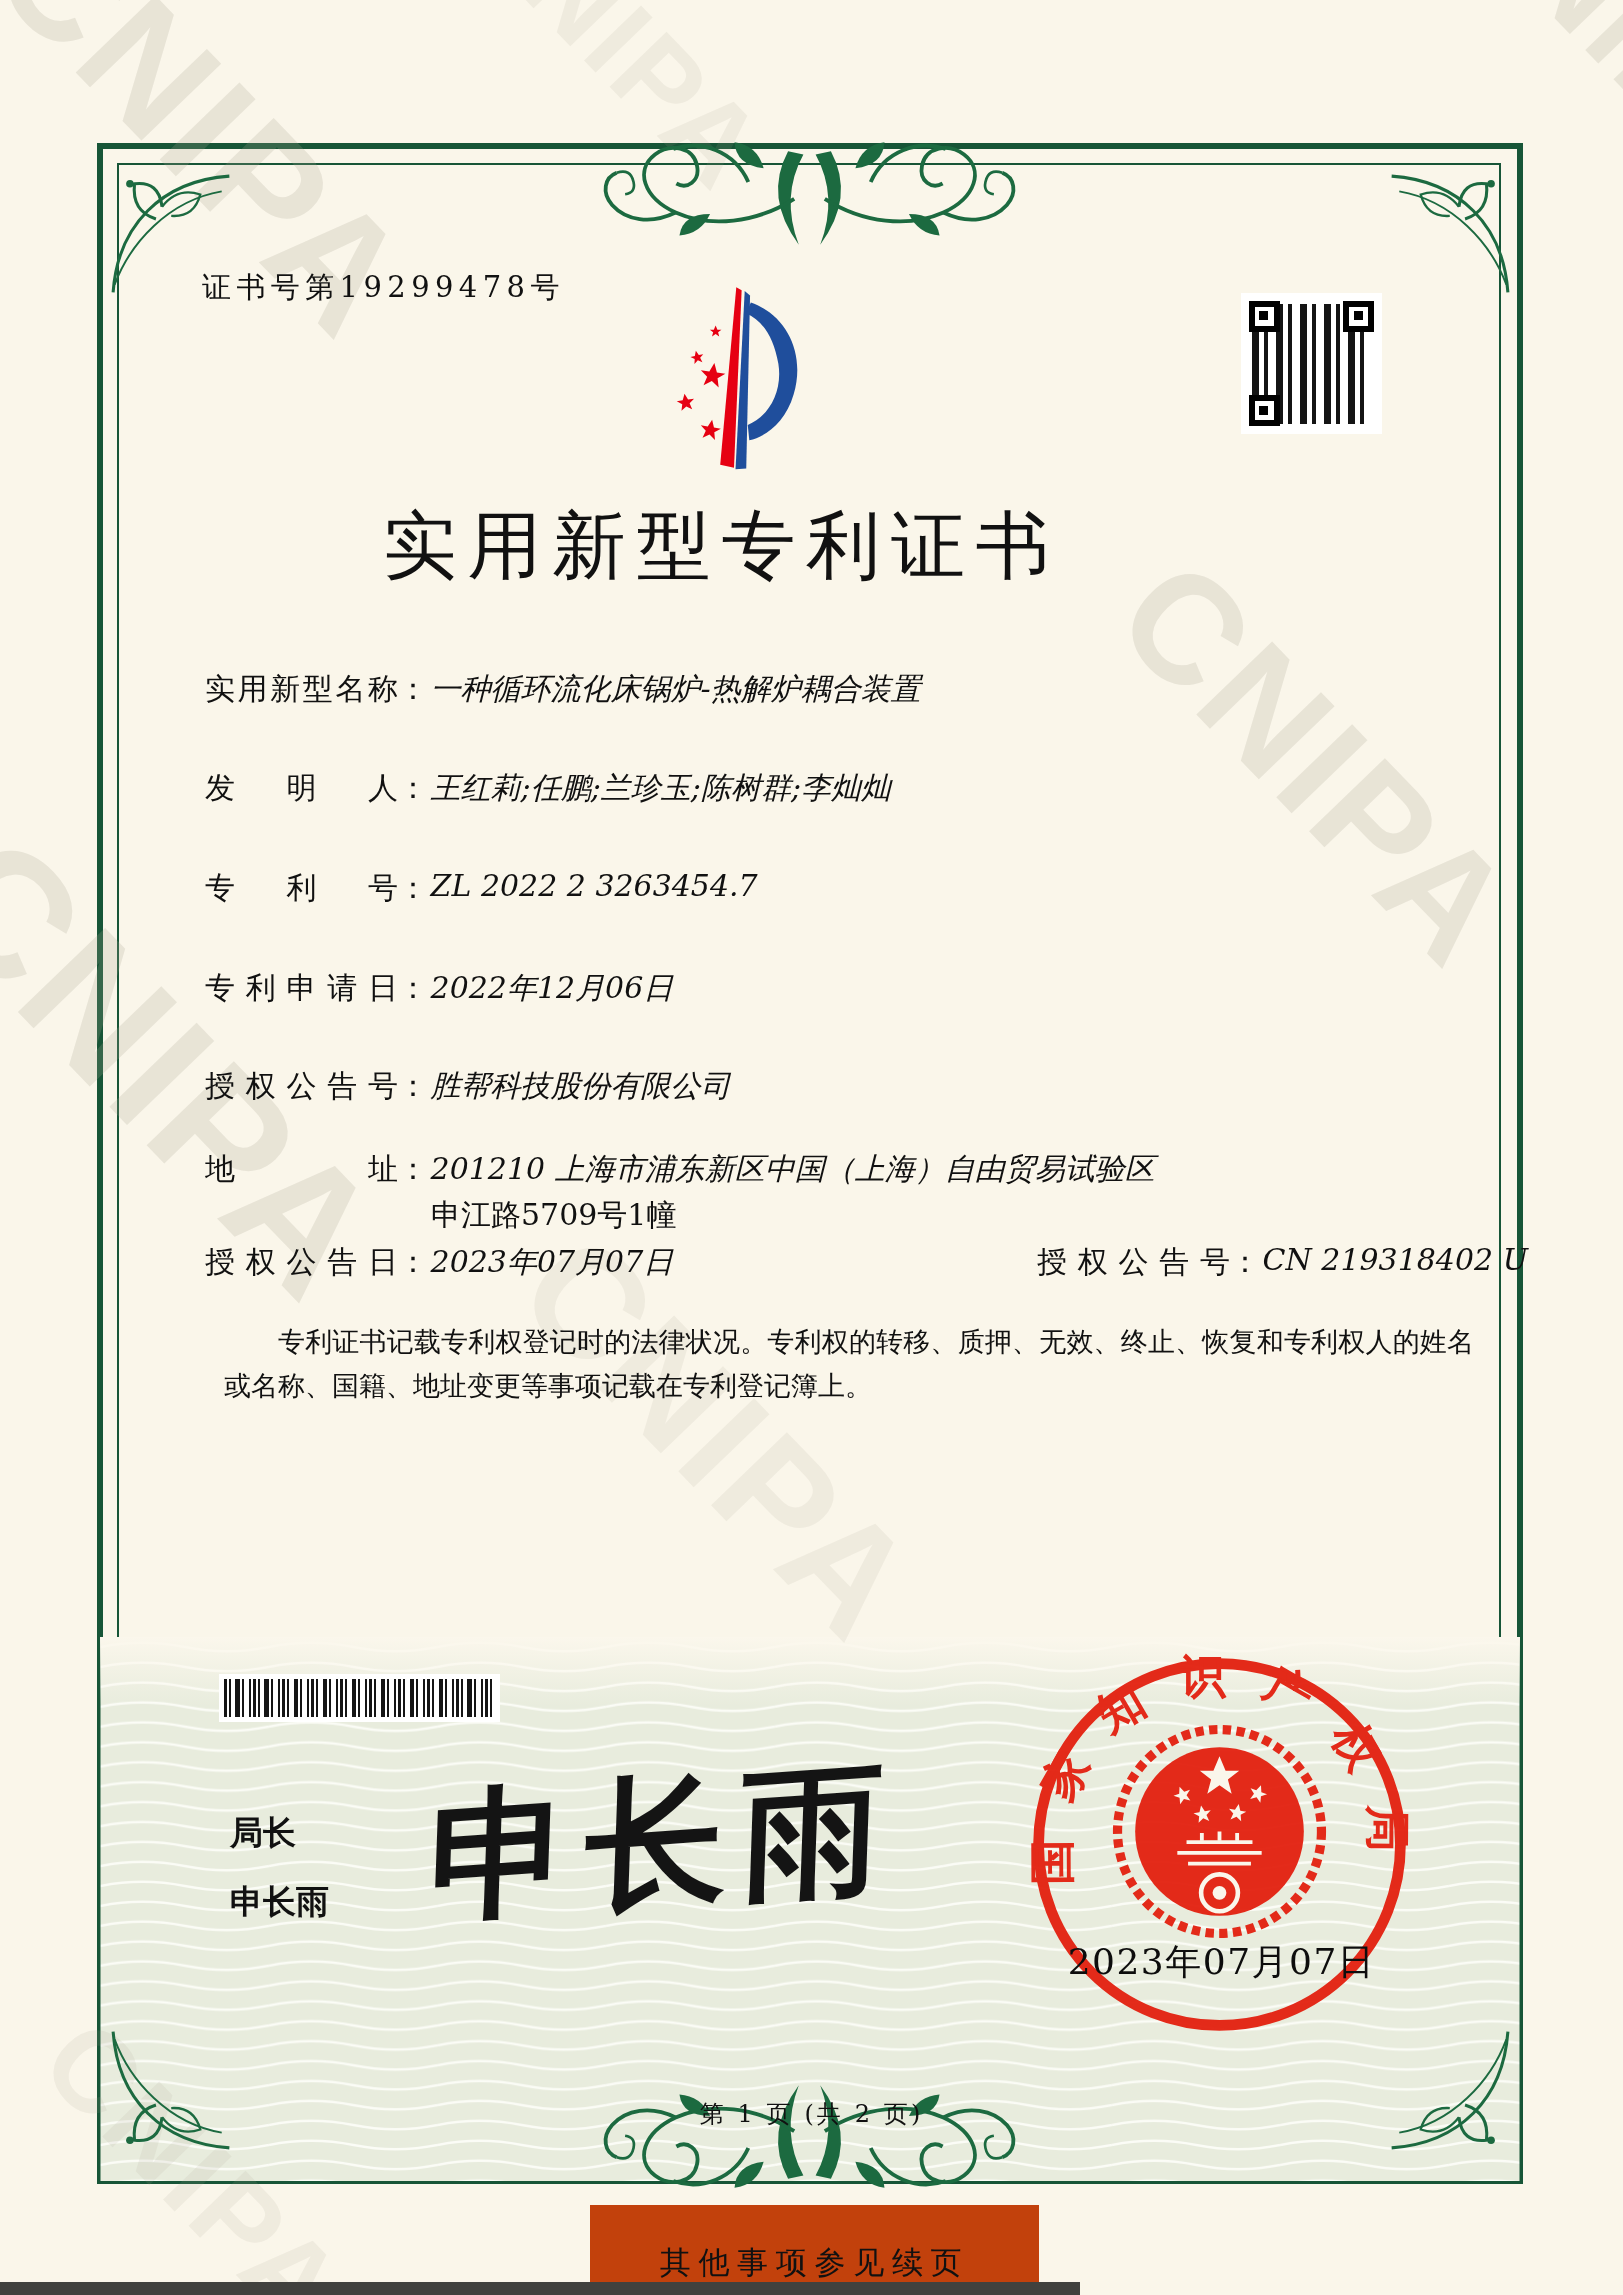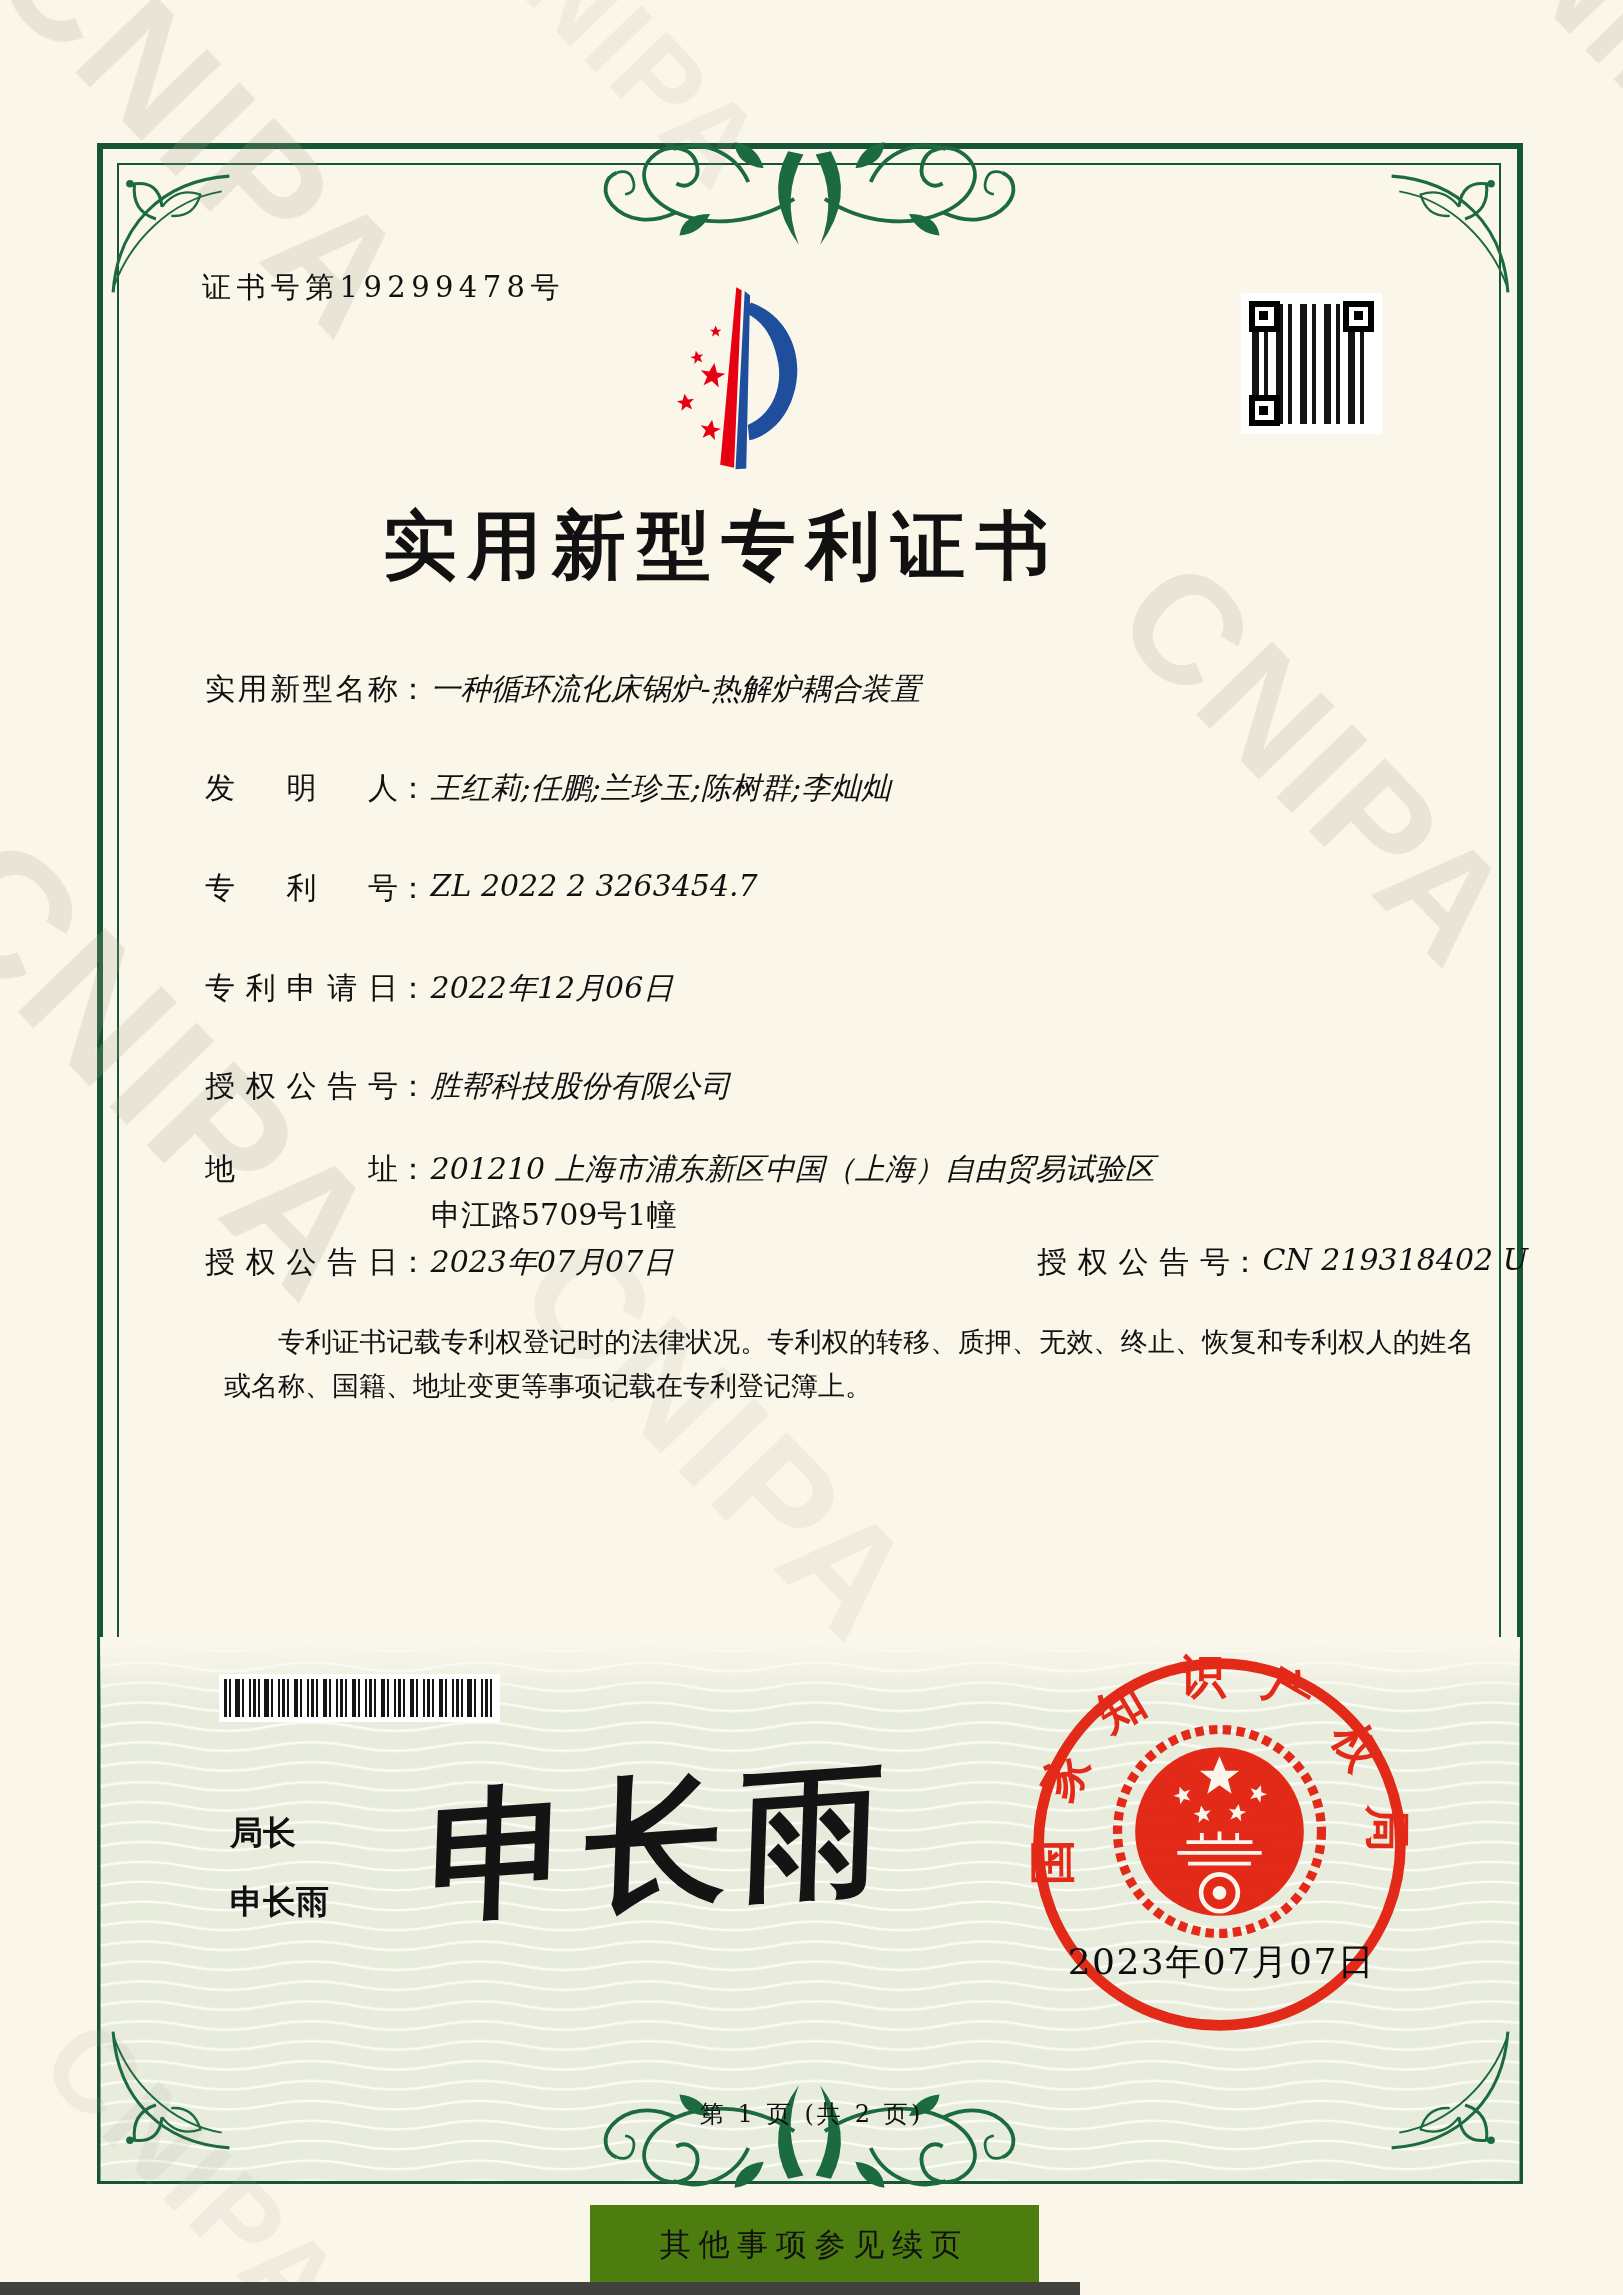--- a/index.html
+++ b/index.html
@@ -23,21 +23,21 @@
 
   
   .certno{left:202px;top:268px;font-size:29px;letter-spacing:5.4px;z-index:4;}
   .logo{left:659px;top:278px;z-index:4;}
   .qrbox{left:1241px;top:293px;width:141px;height:141px;background:#fff;z-index:4;}
   .qr{position:absolute;left:10.7px;top:10.7px;width:120px;height:120px;background:
       repeating-linear-gradient(90deg,rgba(0,0,0,.92) 0 7px,rgba(255,255,255,0) 7px 12.3px,rgba(0,0,0,.92) 12.3px 16px,rgba(255,255,255,0) 16px 24px),
       repeating-linear-gradient(0deg,#fff 0 4.6px,rgba(255,255,255,0) 4.6px 10.7px,#fff 10.7px 13px,rgba(255,255,255,0) 13px 22px);}
   .finder{position:absolute;width:31px;height:31px;border:6.1px solid #000;background:#fff;box-sizing:border-box;}
   .finder::after{content:"";position:absolute;left:4.6px;top:4.6px;width:9.2px;height:9.2px;background:#000;}
-  .title{left:0;top:497px;width:1443px;text-align:center;font-size:74px;font-weight:bold;
+  .title{left:0;top:497px;width:1443px;text-align:center;font-size:74px;font-weight:normal;
          letter-spacing:10.7px;z-index:4;}
 
   
   .row{position:absolute;left:205px;font-size:30px;z-index:4;display:flex;align-items:flex-start;white-space:nowrap;}
   .lbl{display:inline-block;width:193px;text-align:justify;text-align-last:justify;text-justify:inter-character;}
   .colon{display:inline-block;width:28px;text-align:center;}
   .val{display:inline-block;margin-left:4.6px;font-style:italic;}
   .addr2{position:absolute;left:431px;font-size:30px;z-index:4;}
   .pair2{position:absolute;left:832px;top:0;display:flex;white-space:nowrap;}
 
@@ -53,22 +53,22 @@
      #151515 11.5px 16px,#fff 16px 17.6px,#151515 17.6px 20px,#fff 20px 25px,#151515 25px 27px,#fff 27px 29px);}
   .signer-title{left:230px;top:1811px;font-size:33px;font-weight:600;font-family:"Liberation Sans",sans-serif;z-index:4;}
   .signer-name{left:230px;top:1880px;font-size:33px;font-weight:600;font-family:"Liberation Sans",sans-serif;z-index:4;}
   .autograph{left:429px;top:1748px;width:491px;font-size:142px;z-index:4;color:#141414;
              transform:rotate(-4deg) skewX(-6deg);letter-spacing:14px;font-weight:bold;
              font-family:"DejaVu Serif",serif;}
   .seal{left:1024px;top:1649px;z-index:5;opacity:.95;}
   .seal-date{left:1049px;top:1938px;width:345px;text-align:center;font-size:36px;letter-spacing:1.5px;
              color:#0d0d0d;z-index:6;}
   .pageinfo{left:0;top:2098px;width:1623px;text-align:center;font-size:24px;letter-spacing:3.1px;z-index:4;}
-  .note-box{left:590px;top:2205px;width:449px;height:79px;background:#4d7c0f;z-index:6;
-            display:flex;align-items:center;justify-content:center;}
+  .note-box{left:590px;top:2205px;width:449px;height:79px;background:#c2410c;z-index:6;
+            display:flex;align-items:flex-end;justify-content:center;}
   .note-box span{font-size:31px;letter-spacing:7.7px;}
   .scan-strip{left:0;top:2282px;width:1080px;height:14px;background:#41413e;z-index:7;}
 
   .orn{z-index:3;}
 </style>
 </head>
 <body>
 
 <svg class="abs waves" width="1420" height="544" viewBox="0 0 1852 710">
   <defs>

